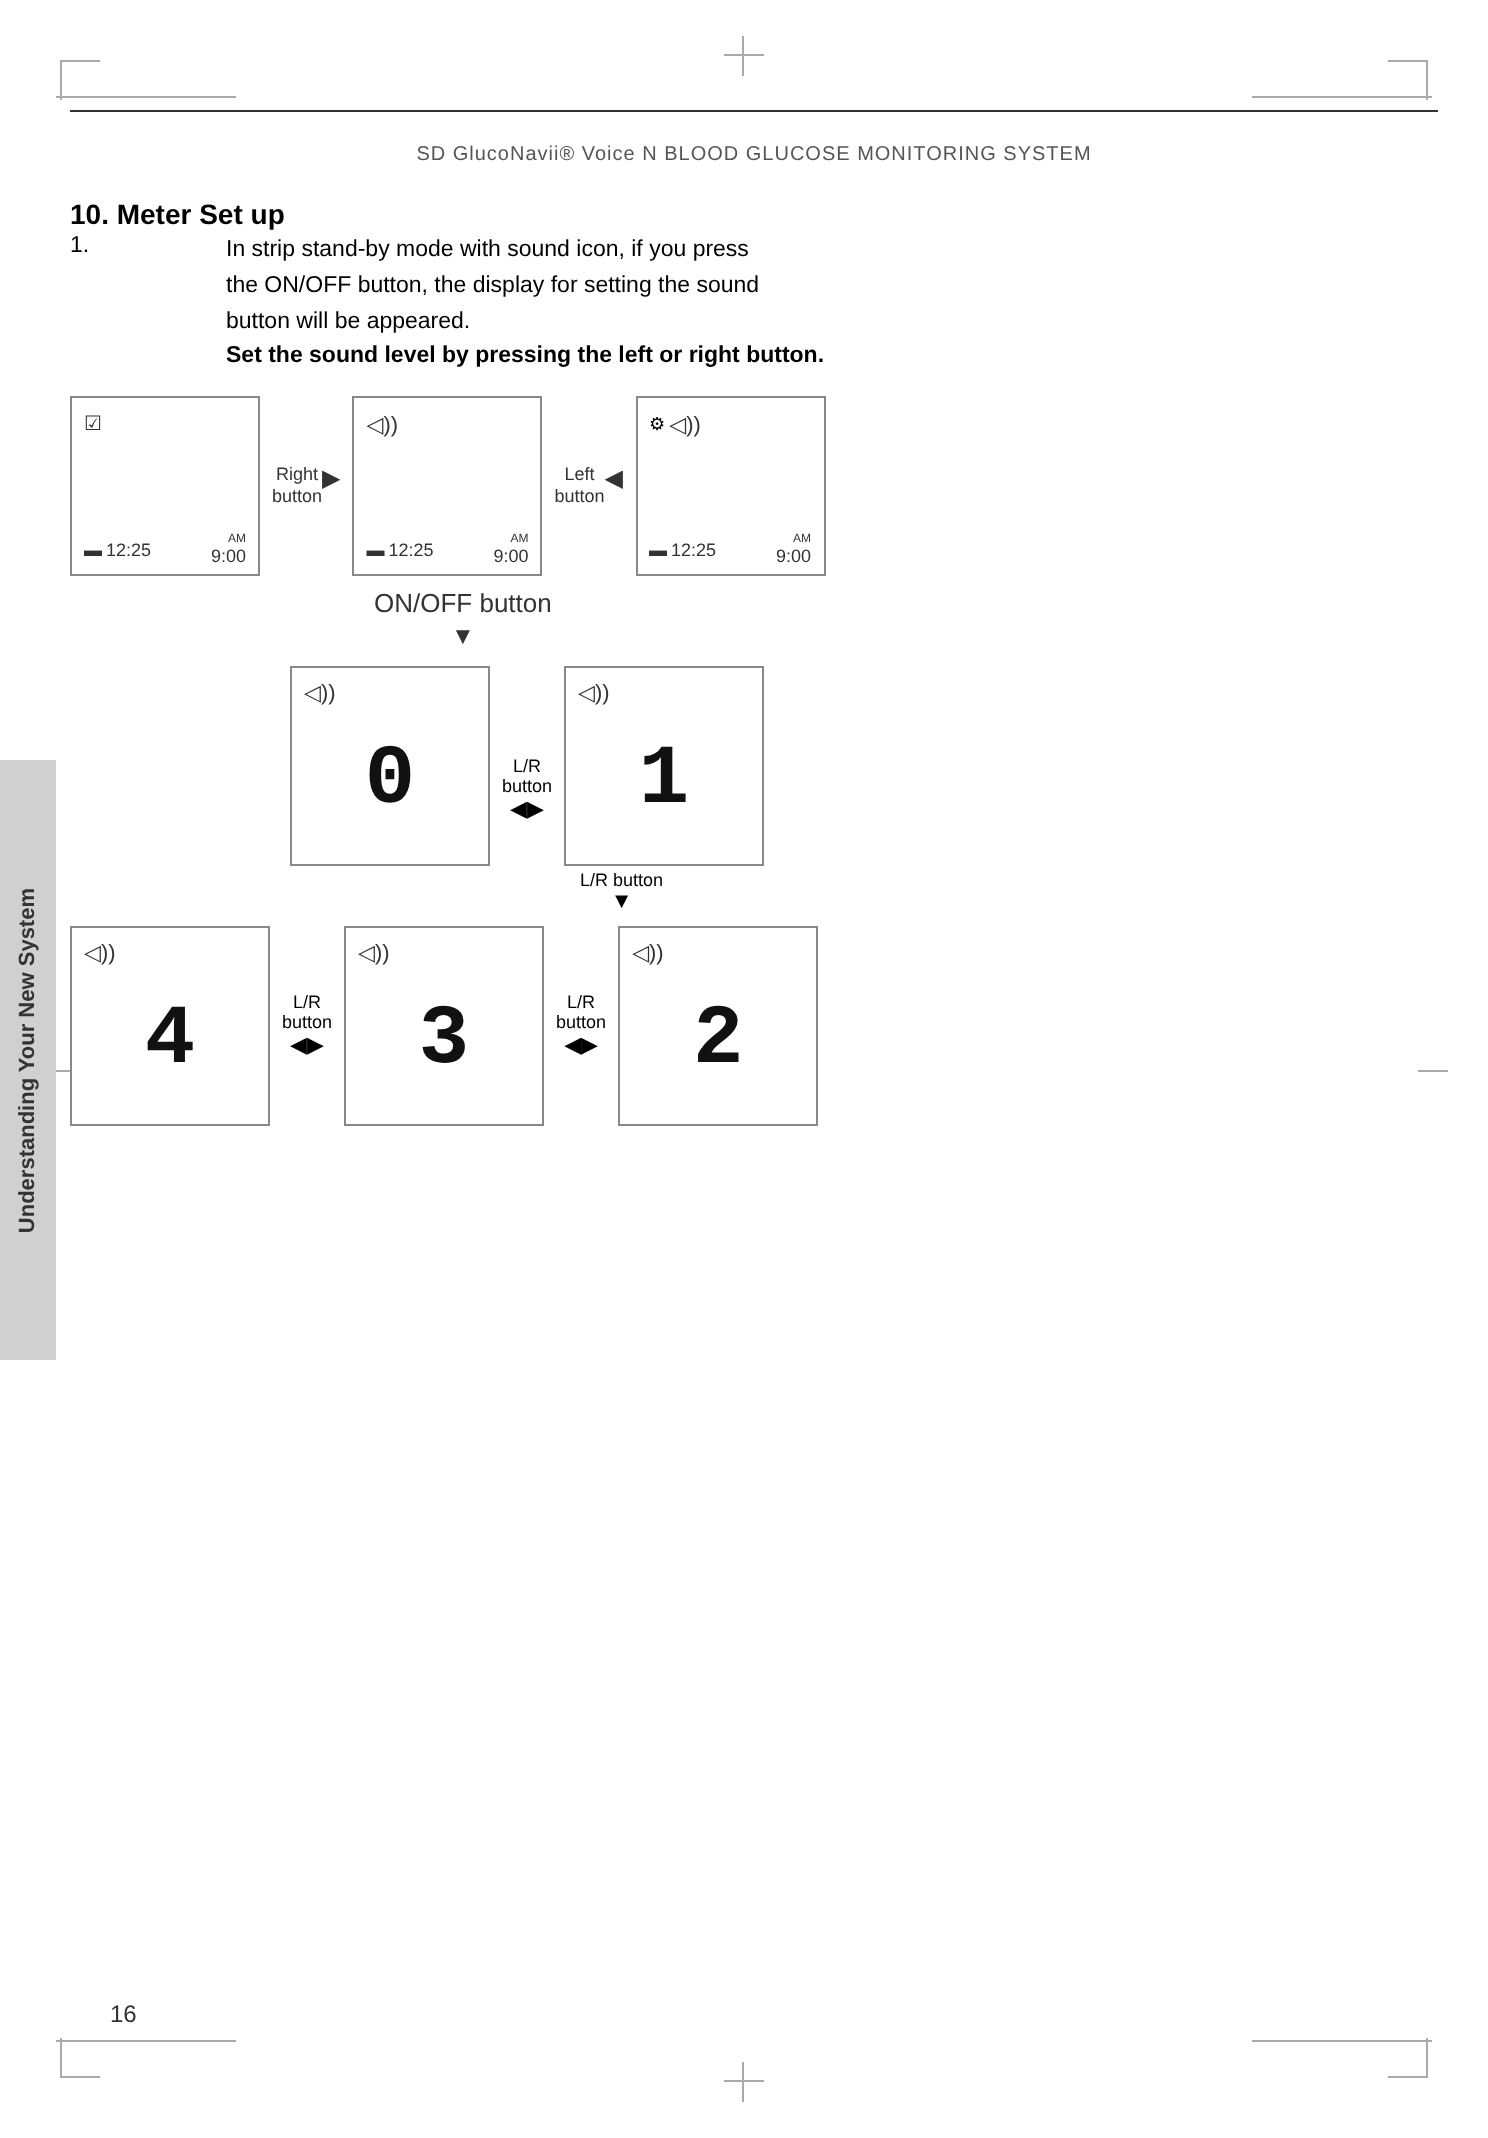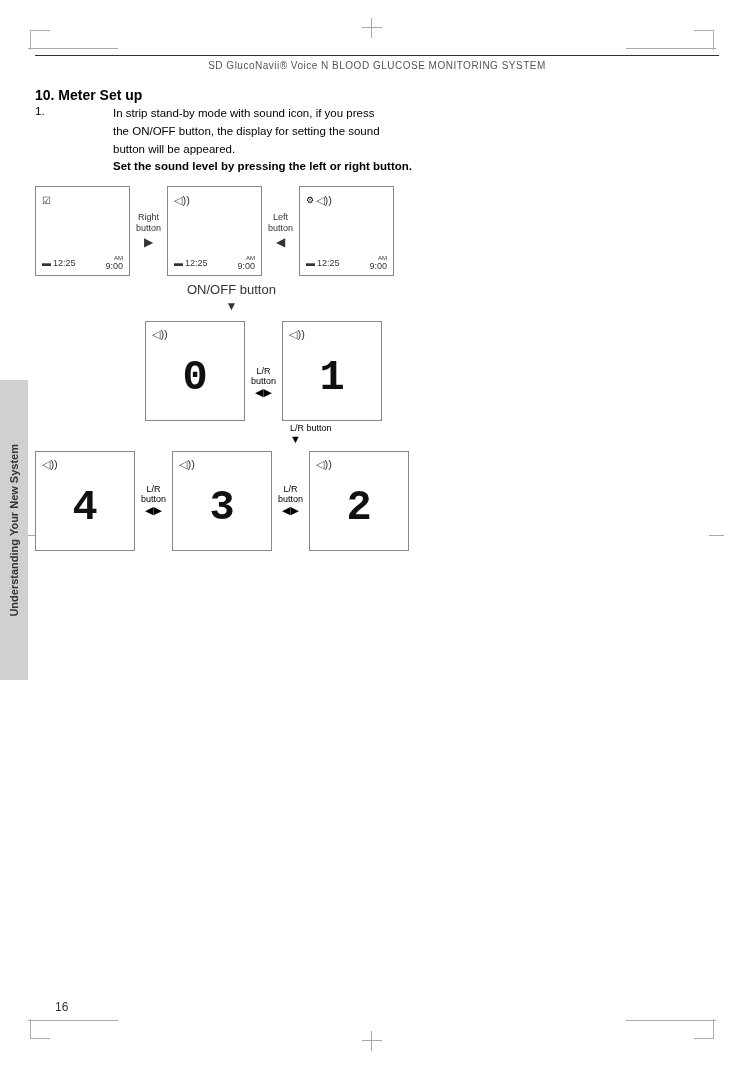--- a/index.html
+++ b/index.html
@@ -113,21 +113,21 @@
     
     .main-content {
       margin-left: 35px;
       margin-right: 25px;
       padding-top: 55px;
     }
 
     
     .header-line {
       border-top: 1.5px solid #333;
-      padding-top: 4px;
+      padding-top: 16px;
       margin-bottom: 16px;
     }
     .header-title {
       font-size: 10px;
       color: #555;
       text-align: center;
       letter-spacing: 0.5px;
     }
 
     
@@ -238,22 +238,21 @@
     }
     .lcd-time-left {
       display: flex;
       align-items: center;
       gap: 2px;
     }
 
     
     .arrow-label {
       display: flex;
-      flex-direction: column;
-      align-items: center;
+      flex-direction: row;
       font-size: 9px;
       color: #333;
       margin: 0 4px;
       line-height: 1.3;
     }
     .arrow-right {
       font-size: 12px;
       color: #333;
     }
     .arrow-left {
@@ -484,21 +483,21 @@
           <div class="lcd-inner">
             <div class="lcd-top-row">
               <span class="sound-icon">◁))</span>
             </div>
             <div class="lcd-digit">
               <span class="seg-digit">1</span>
             </div>
           </div>
         </div>
 
-        <div style="display:flex; flex-direction:column; align-items:flex-start; margin-top:2px; margin-left:8px;">
+        <div style="display:flex; flex-direction:column; align-items:center; margin-top:2px; margin-left:8px;">
           <span style="font-size:9px; text-align:center;">L/R button</span>
           <span style="font-size:11px;">▼</span>
         </div>
       </div>
 
     </div>
 
     <div class="display-row" style="align-items:center;">
 
       <div class="lcd-box" style="width:100px; height:100px;">

